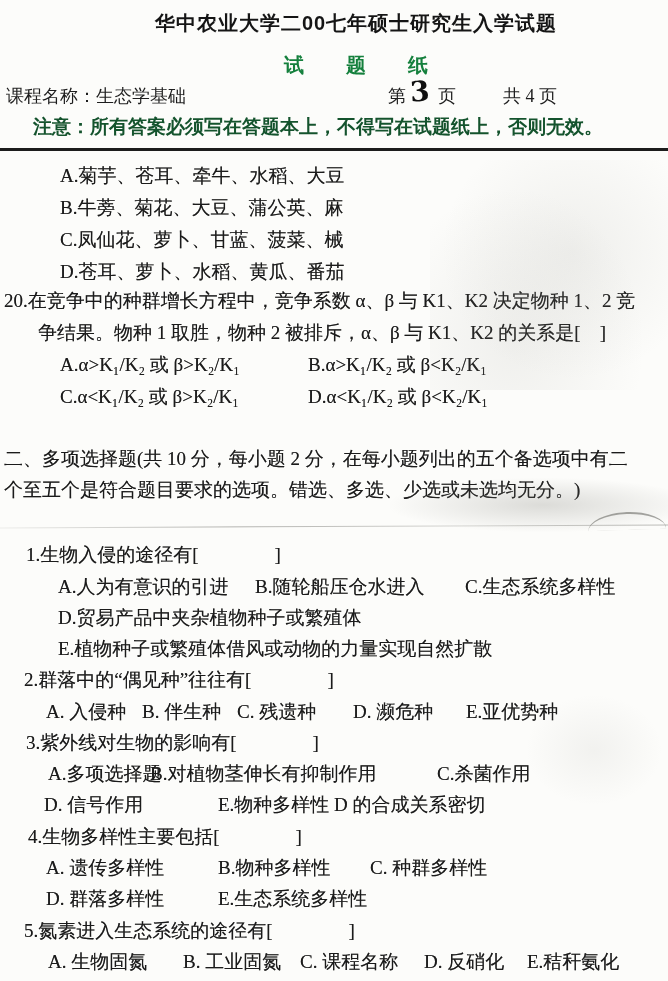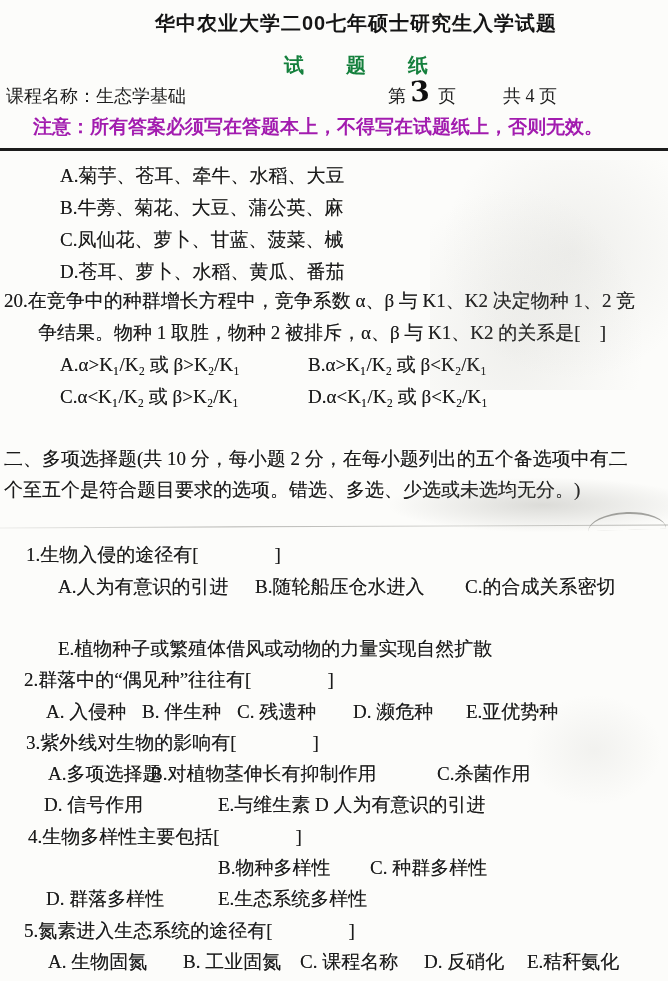--- a/index.html
+++ b/index.html
@@ -23,21 +23,21 @@
   .meta-row{top:82px;left:0;width:100%;height:30px;font-size:18px;color:#1d1d1d;}
   .course{position:absolute;left:6px;top:2px;}
   .m-di{position:absolute;top:2px;}
   .hand{
     position:absolute;left:410px;top:-7px;font-size:28px;font-weight:bold;
     font-family:"DejaVu Serif",serif;transform:rotate(-4deg);color:#0f0f0f;
   }
   .notice{
     top:114px;left:33px;
     font-family:"Liberation Sans","DejaVu Sans",sans-serif;
-    font-weight:bold;font-size:19px;color:#a21caf;
+    font-weight:bold;font-size:19px;color:#14532d;
   }
   .rule{top:148px;left:0;width:668px;height:3px;background:#1c1c1c;}
   .content{position:absolute;top:150px;left:0;width:577px;height:831px;}
   .ln{position:absolute;white-space:nowrap;font-size:19px;color:#1b1b1b;text-shadow:0 0 0.5px rgba(20,20,20,0.55);}
   .fold{
     position:absolute;top:376px;left:0;width:668px;height:1px;
     background:linear-gradient(90deg,rgba(150,150,145,0.15),rgba(120,120,115,0.55) 35%,rgba(140,140,135,0.35) 70%,rgba(120,120,115,0.5));
     transform:rotate(-0.25deg);
   }
   .smudge-a{
@@ -94,38 +94,40 @@
     <div class="ln" style="top:234px;left:308px">D.α&lt;K₁/K₂ 或 β&lt;K₂/K₁</div>
 
     <div class="ln" style="top:296px;left:4px">二、多项选择题(共 10 分，每小题 2 分，在每小题列出的五个备选项中有二</div>
     <div class="ln" style="top:327px;left:4px">个至五个是符合题目要求的选项。错选、多选、少选或未选均无分。)</div>
 
     <div class="fold"></div>
 
     <div class="ln" style="top:392px;left:26px">1.生物入侵的途径有[　　　　]</div>
     <div class="ln" style="top:424px;left:58px">A.人为有意识的引进</div>
     <div class="ln" style="top:424px;left:255px">B.随轮船压仓水进入</div>
-    <div class="ln" style="top:424px;left:465px">C.的合成关系密切</div>
+    <div class="ln" style="top:424px;left:465px">C.生态系统多样性</div>
+    <div class="ln" style="top:455px;left:58px">D.贸易产品中夹杂植物种子或繁殖体</div>
     <div class="ln" style="top:486px;left:58px">E.植物种子或繁殖体借风或动物的力量实现自然扩散</div>
 
     <div class="ln" style="top:517px;left:24px">2.群落中的“偶见种”往往有[　　　　]</div>
     <div class="ln" style="top:549px;left:46px">A. 入侵种</div>
     <div class="ln" style="top:549px;left:142px">B. 伴生种</div>
     <div class="ln" style="top:549px;left:237px">C. 残遗种</div>
     <div class="ln" style="top:549px;left:353px">D. 濒危种</div>
     <div class="ln" style="top:549px;left:466px">E.亚优势种</div>
 
     <div class="ln" style="top:580px;left:26px">3.紫外线对生物的影响有[　　　　]</div>
     <div class="ln" style="top:611px;left:48px">A.多项选择题</div>
     <div class="ln" style="top:611px;left:150px">B.对植物茎伸长有抑制作用</div>
     <div class="ln" style="top:611px;left:437px">C.杀菌作用</div>
     <div class="ln" style="top:642px;left:44px">D. 信号作用</div>
-    <div class="ln" style="top:642px;left:218px">E.与维生素 D 人为有意识的引进</div>
+    <div class="ln" style="top:642px;left:218px">E.物种多样性 D 的合成关系密切</div>
 
     <div class="ln" style="top:674px;left:28px">4.生物多样性主要包括[　　　　]</div>
+    <div class="ln" style="top:705px;left:46px">A. 遗传多样性</div>
     <div class="ln" style="top:705px;left:218px">B.物种多样性</div>
     <div class="ln" style="top:705px;left:370px">C. 种群多样性</div>
     <div class="ln" style="top:736px;left:46px">D. 群落多样性</div>
     <div class="ln" style="top:736px;left:218px">E.生态系统多样性</div>
 
     <div class="ln" style="top:768px;left:24px">5.氮素进入生态系统的途径有[　　　　]</div>
     <div class="ln" style="top:799px;left:48px">A. 生物固氮</div>
     <div class="ln" style="top:799px;left:183px">B. 工业固氮</div>
     <div class="ln" style="top:799px;left:300px">C. 课程名称</div>
     <div class="ln" style="top:799px;left:424px">D. 反硝化</div>

